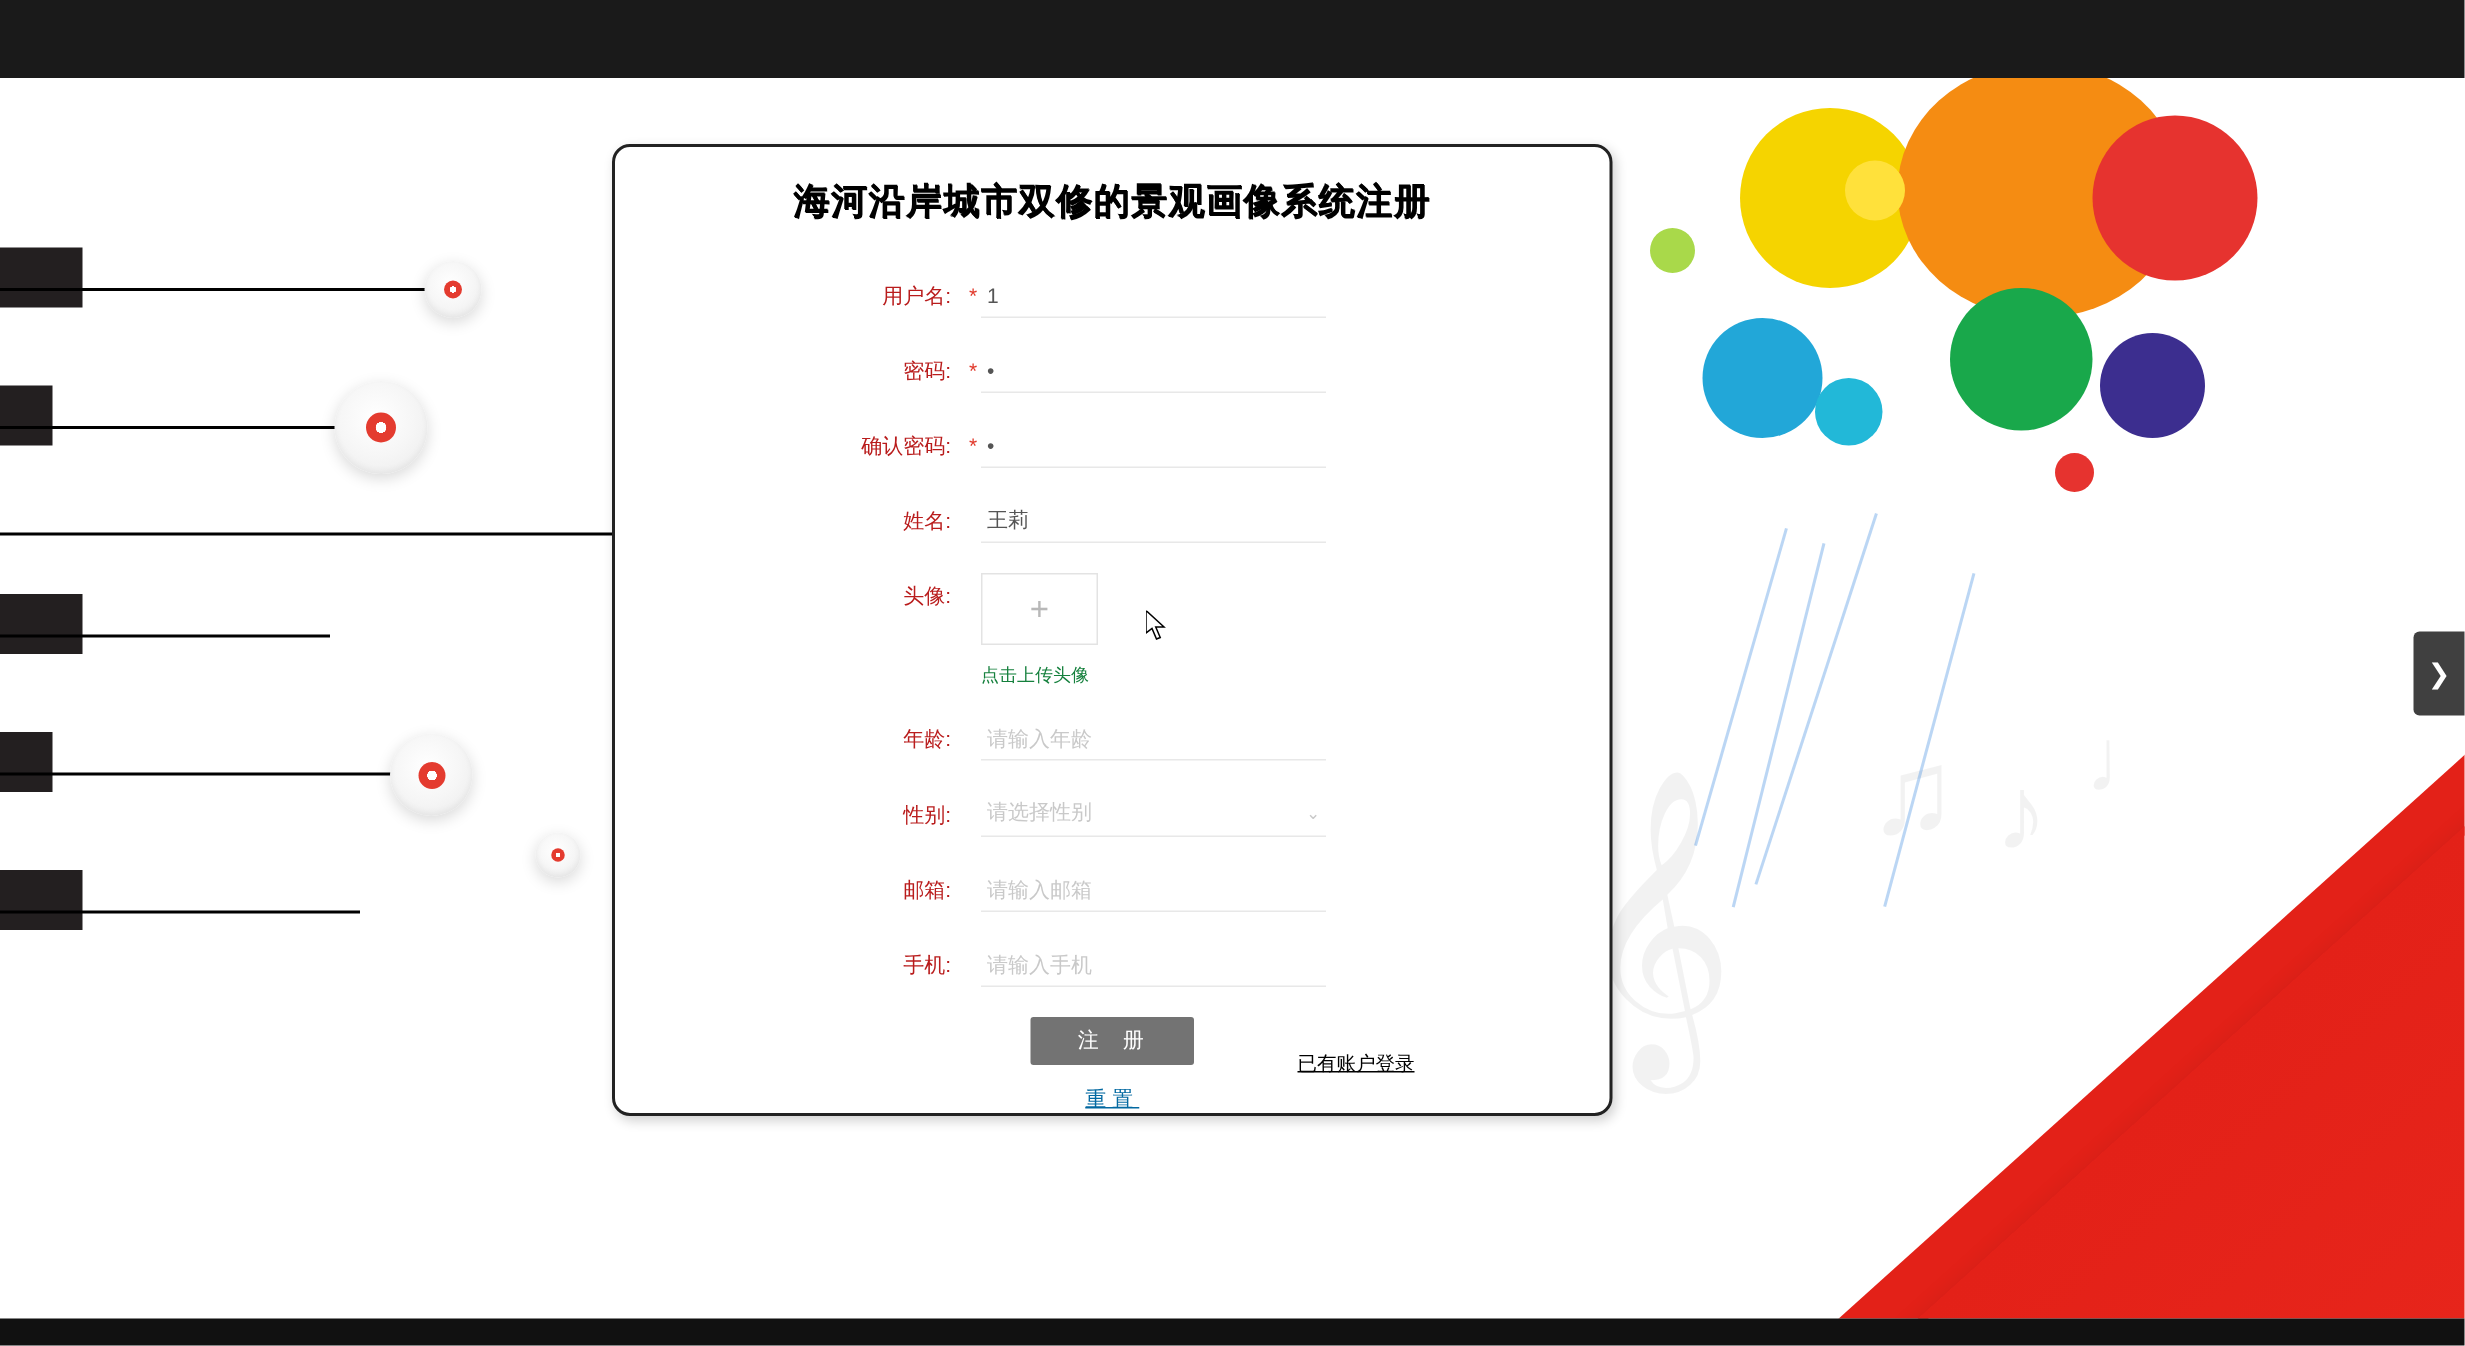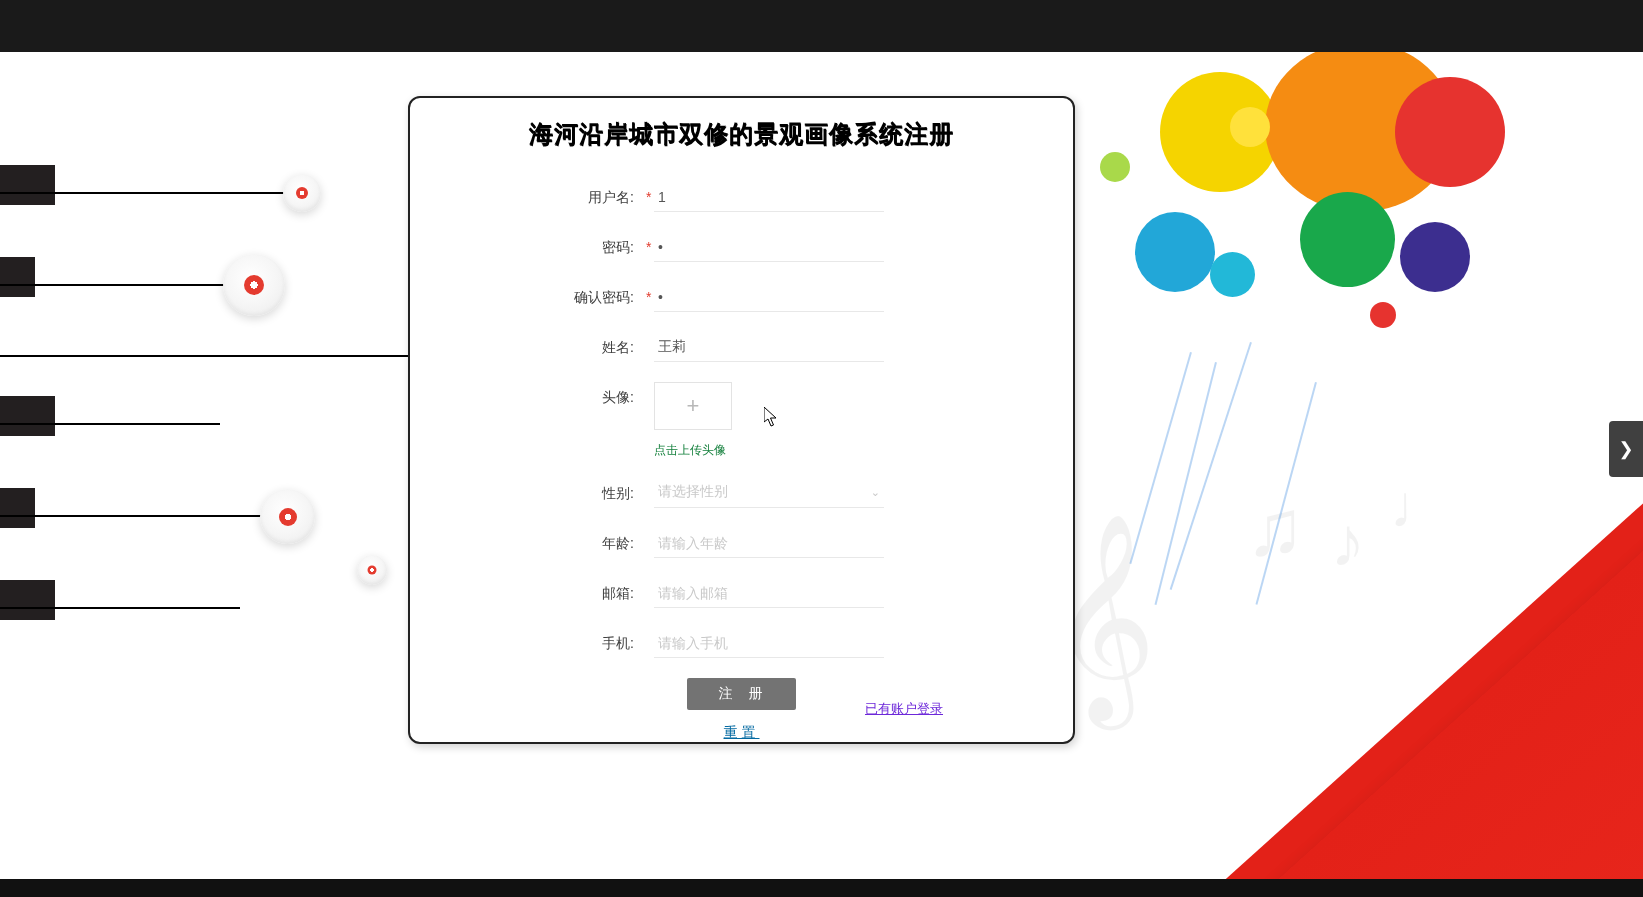--- a/index.html
+++ b/index.html
@@ -96,21 +96,21 @@
   .row {
     display: flex; align-items: center;
     margin-bottom: 20px;
     padding: 0 60px 0 0;
   }
   .row.tall { align-items: flex-start; margin-bottom: 6px; }
   .lbl {
     width: 230px;
     text-align: right;
     font-size: 14px;
-    color: #404040;
+    color: #b91c1c;
     padding-right: 6px;
     line-height: 30px;
   }
   .req { color: #e13a2c; padding: 0 6px; font-size: 14px; line-height: 30px; width: 14px; }
   .noreq { width: 14px; }
   .field { flex: 1; }
   .input {
     width: 230px;
     border: none;
     border-bottom: 1px solid #e8e8e8;
@@ -160,21 +160,21 @@
     font-size: 14px;
     color: #0369a1;
     text-decoration: underline;
     background: none; border: none; cursor: pointer;
     letter-spacing: 4px;
   }
   .login-link {
     position: absolute;
     right: 130px; bottom: 24px;
     font-size: 13px;
-    color: #6d28d9;
+    color: #000000;
     text-decoration: underline;
     cursor: pointer;
   }
 
   
   .next-btn {
     position: absolute;
     right: 0; top: 50%;
     transform: translateY(-50%);
     width: 34px; height: 56px;
@@ -295,39 +295,39 @@
     </div>
     <div class="row" style="margin-top:-2px; margin-bottom:18px;">
       <div class="lbl"></div>
         <div class="noreq"></div>
       <div class="field">
         <div class="upload-hint">点击上传头像</div>
       </div>
     </div>
 
     <div class="row">
+      <div class="lbl">年龄:</div>
+      <div class="noreq"></div>
+      <div class="field">
+        <input class="input" type="text" placeholder="请输入年龄" style="">
+      </div>
+    </div>
+
+    <div class="row">
       <div class="lbl">性别:</div>
       <div class="noreq"></div>
       <div class="field">
         <div class="select">
           <span>请选择性别</span>
           <span class="chev">⌄</span>
         </div>
       </div>
     </div>
 
     <div class="row">
-      <div class="lbl">年龄:</div>
-      <div class="noreq"></div>
-      <div class="field">
-        <input class="input" type="text" placeholder="请输入年龄" style="">
-      </div>
-    </div>
-
-    <div class="row">
       <div class="lbl">邮箱:</div>
       <div class="noreq"></div>
       <div class="field">
         <input class="input" type="text" placeholder="请输入邮箱" style="">
       </div>
     </div>
 
     <div class="row">
       <div class="lbl">手机:</div>
       <div class="noreq"></div>

